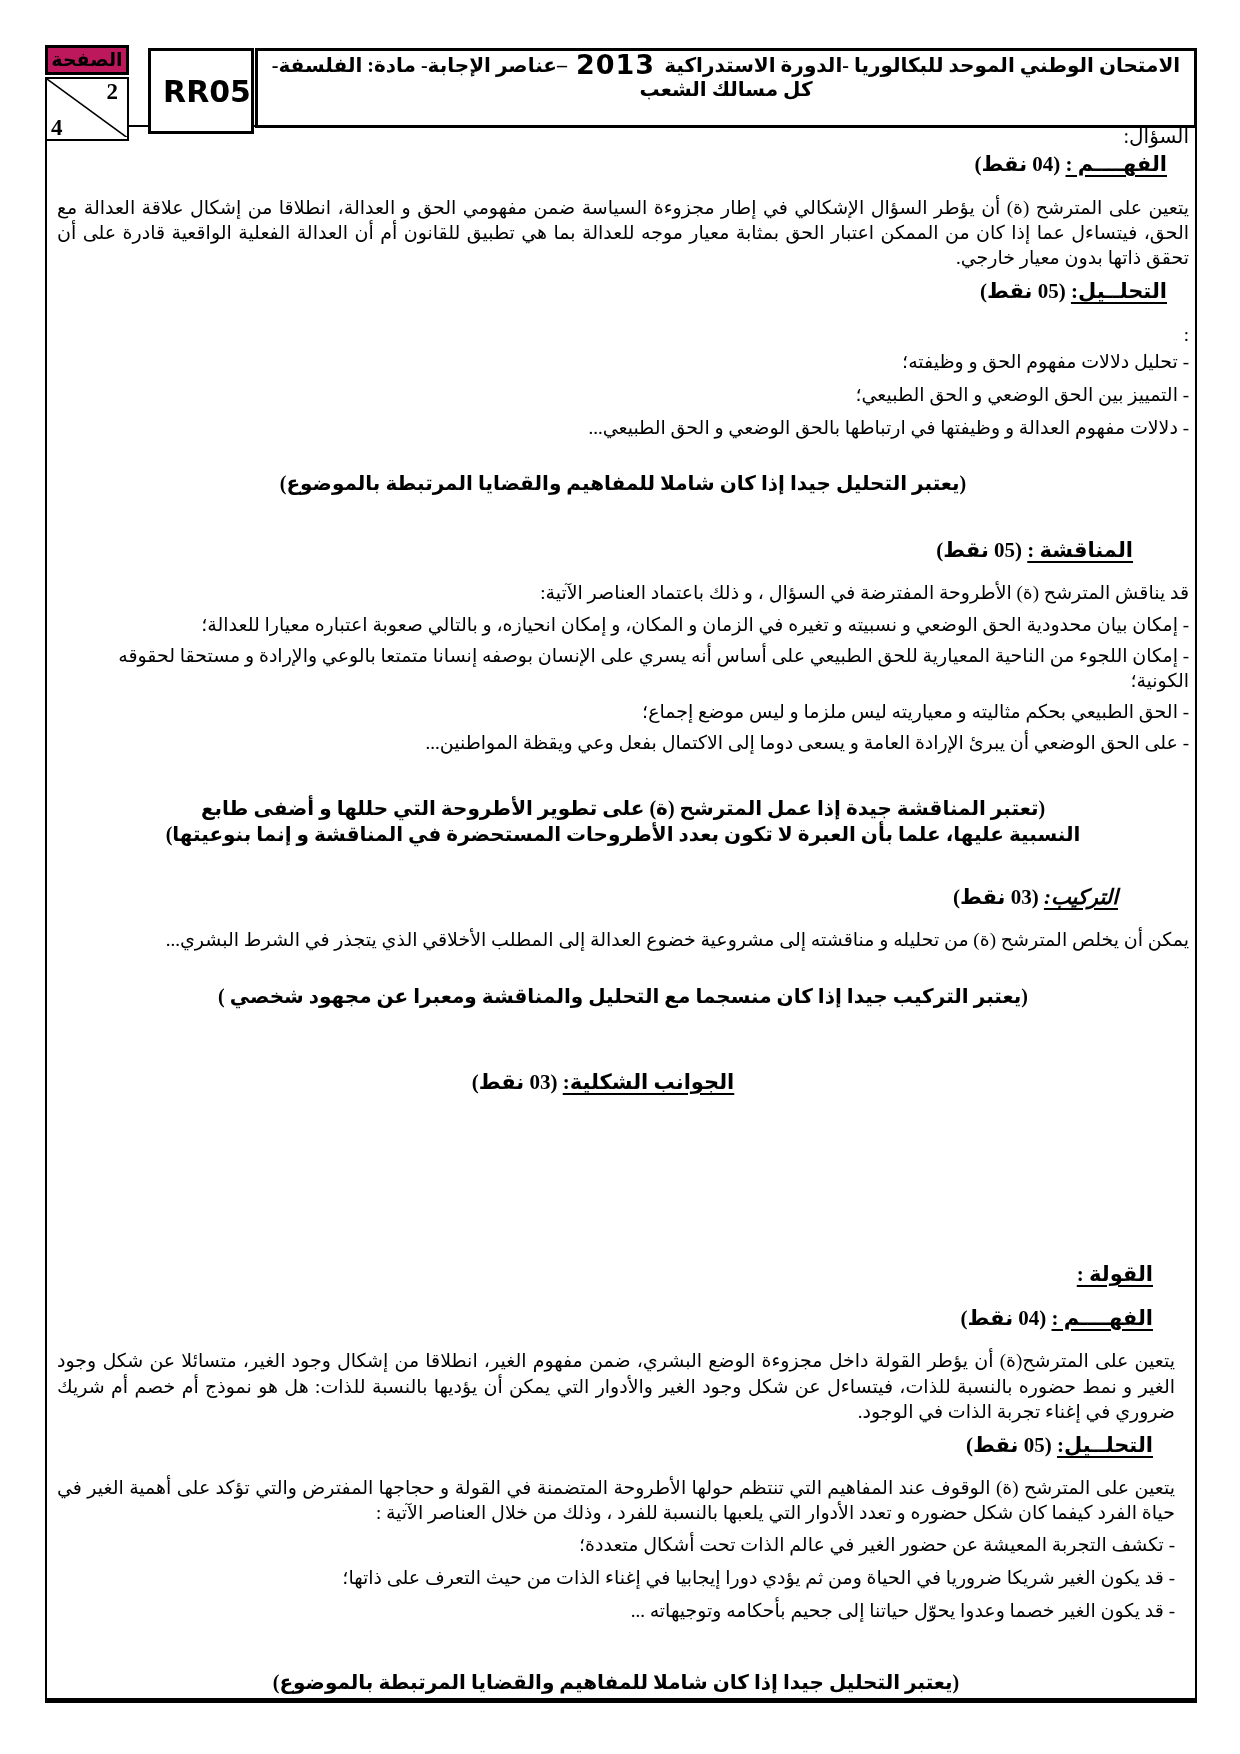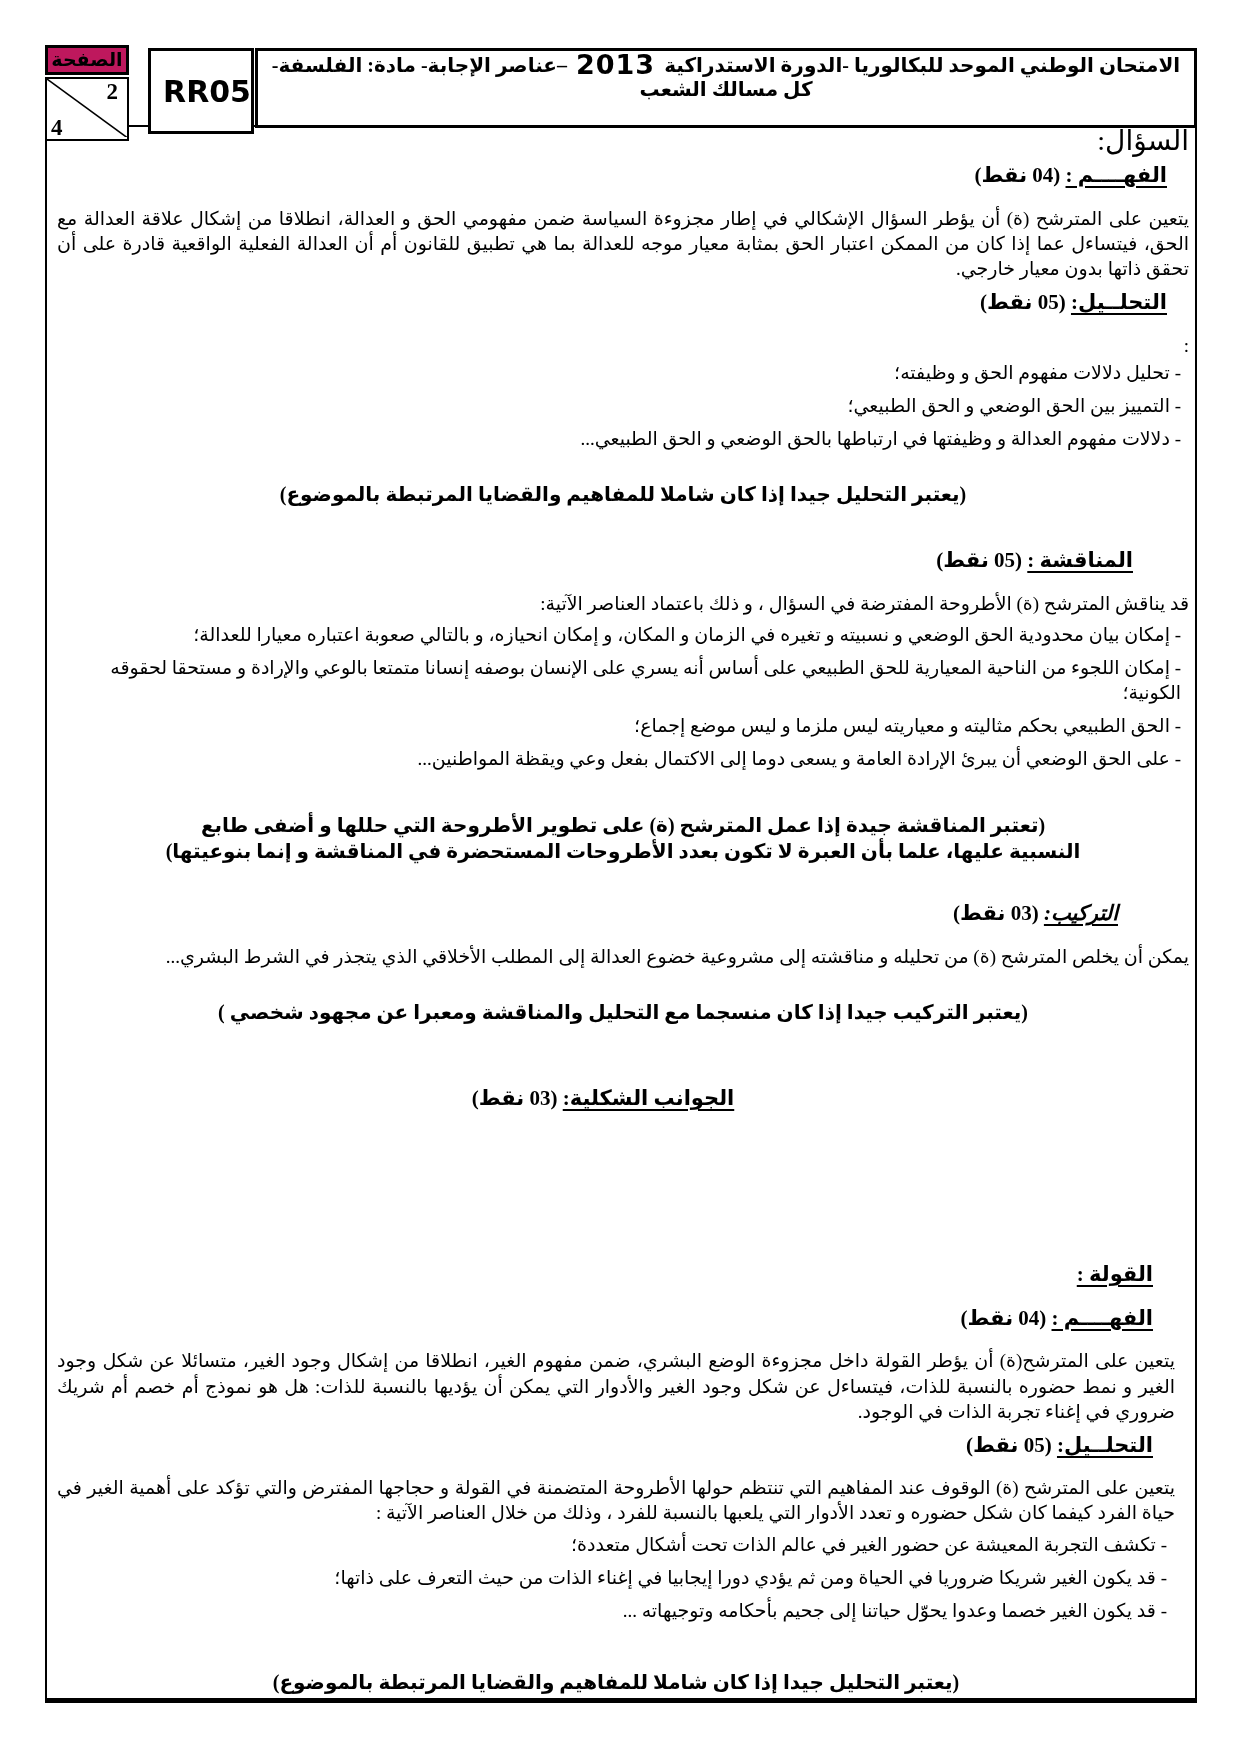--- a/index.html
+++ b/index.html
@@ -41,26 +41,26 @@
     font-family:"DejaVu Sans",sans-serif;font-weight:900;font-size:27px;
     letter-spacing:1px;padding:0 4px;vertical-align:-2px;display:inline-block;line-height:20px;
   }
 
   
   .contentbox{
     position:absolute;top:125px;left:45px;width:1152px;height:1578px;
     box-sizing:border-box;border:2px solid #000;border-bottom-width:5px;
     padding:0 6px 0 10px;font-size:19px;line-height:1.32;
   }
-  .q-title{font-size:28px;margin-top:-4px;}
+  .q-title{font-size:20px;margin-top:-4px;}
   .heading{font-weight:bold;font-size:21px;margin:16px;}
   .hname{text-decoration:underline;text-decoration-thickness:2px;text-underline-offset:4px;}
   .italic{font-style:italic;}
   .para{text-align:justify;text-align-last:right;margin:0;}
-  .bullet{text-align:right;margin:8px;}
+  .bullet{text-align:right;margin:0;}
   .note{
     font-weight:bold;text-align:center;font-size:20px;margin:0;
   }
   .note-narrow{max-width:920px;margin-left:auto;margin-right:auto;}
   .colon-line{text-align:right;margin:0;}
 
   .mt2{margin-top:2px;}  .mt6{margin-top:6px;}  .mt8{margin-top:8px;}
   .mt10{margin-top:10px;}
   .mt30{margin-top:30px;} .mt36{margin-top:36px;} .mt40{margin-top:40px;}
   .mt46{margin-top:46px;} .mt60{margin-top:60px;text-align:center;}

